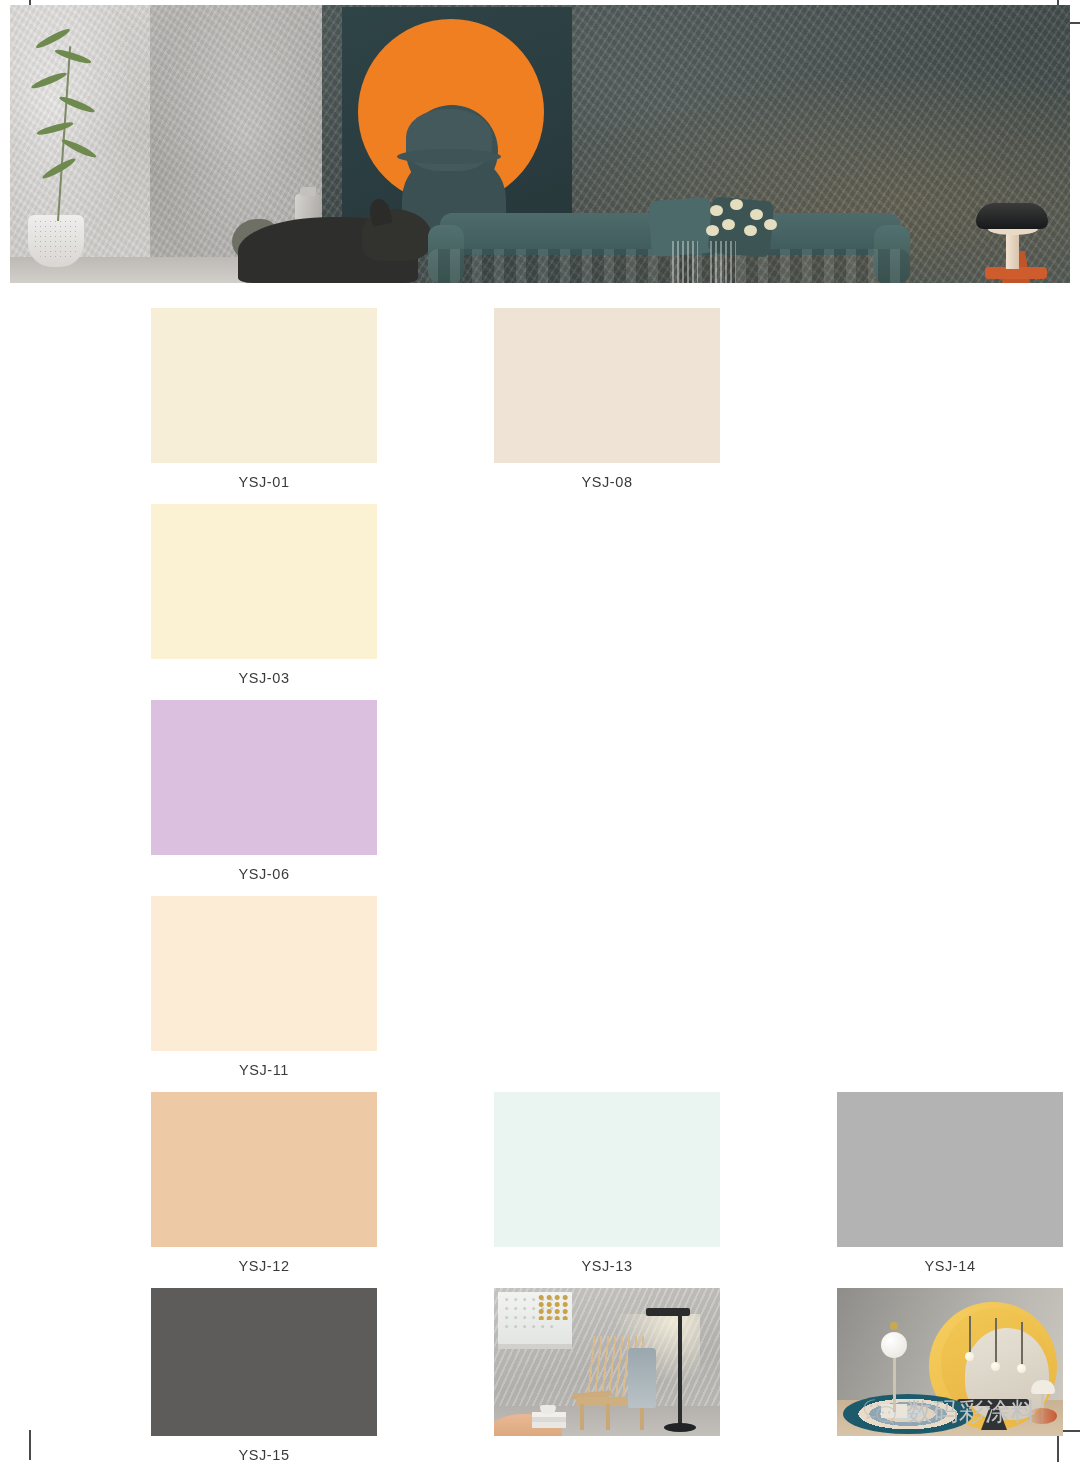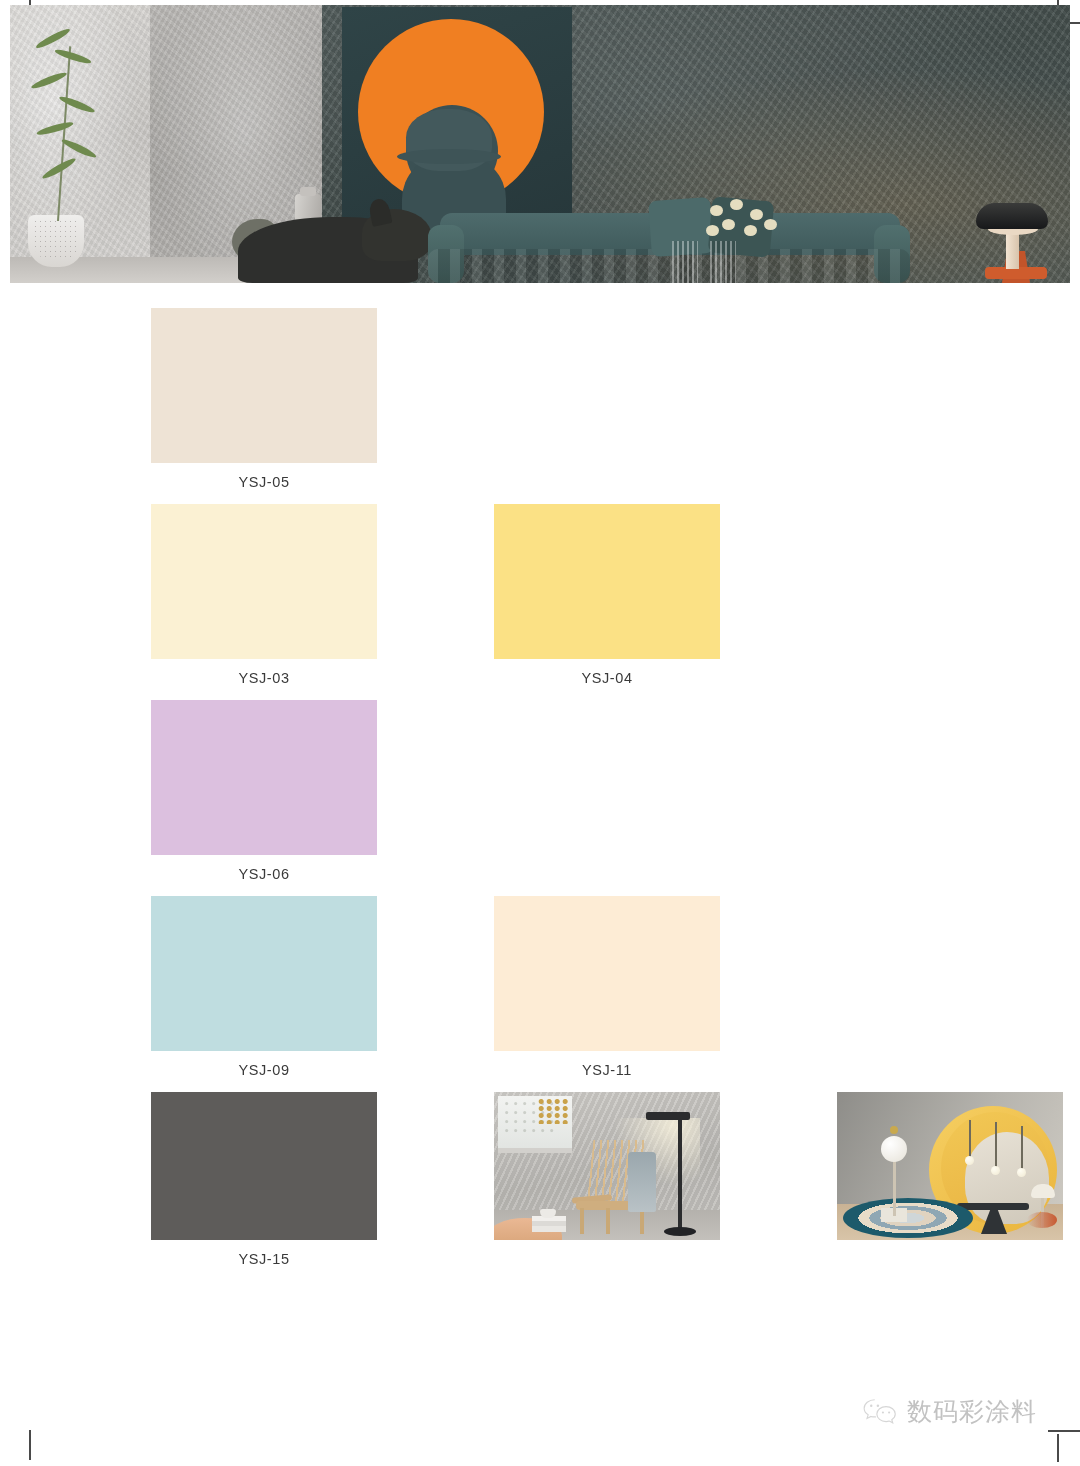--- a/index.html
+++ b/index.html
@@ -395,54 +395,64 @@
     <div class="lamp-stem"></div>
     <div class="lamp-disc"></div>
     <div class="lamp-shade"></div>
   </div>
 </div>
 
 <div class="grid">
 
   <div class="row">
     <div class="cell">
+      <div class="chip" style="background:#f7eed8;"></div>
+      <div class="chip-label">YSJ-01</div>
+    </div>
+    <div class="cell">
       <div class="chip" style="background:#eee3d5;"></div>
-      <div class="chip-label">YSJ-05</div>
+      <div class="chip-label">YSJ-08</div>
     </div>
   </div>
 
   <div class="row">
     <div class="cell">
       <div class="chip" style="background:#fbf1d3;"></div>
       <div class="chip-label">YSJ-03</div>
     </div>
-    <div class="cell">
-      <div class="chip" style="background:#fbe185;"></div>
-      <div class="chip-label">YSJ-04</div>
-    </div>
   </div>
 
   <div class="row">
     <div class="cell">
       <div class="chip" style="background:#dcc0df;"></div>
       <div class="chip-label">YSJ-06</div>
     </div>
   </div>
 
   <div class="row">
     <div class="cell">
-      <div class="chip" style="background:#bfdde0;"></div>
-      <div class="chip-label">YSJ-09</div>
-    </div>
-    <div class="cell">
       <div class="chip" style="background:#fdecd5;"></div>
       <div class="chip-label">YSJ-11</div>
     </div>
   </div>
 
+  <div class="row">
+    <div class="cell">
+      <div class="chip" style="background:#eec9a6;"></div>
+      <div class="chip-label">YSJ-12</div>
+    </div>
+    <div class="cell">
+      <div class="chip" style="background:#eaf4f0;"></div>
+      <div class="chip-label">YSJ-13</div>
+    </div>
+    <div class="cell">
+      <div class="chip" style="background:#b3b3b3;"></div>
+      <div class="chip-label">YSJ-14</div>
+    </div>
+  </div>
 
   <div class="row row-last">
     <div class="cell">
       <div class="chip" style="background:#5e5c5a;"></div>
       <div class="chip-label">YSJ-15</div>
     </div>
 
     <div class="cell">
       <div class="chip-img">
         <div class="sa-wall"></div>

